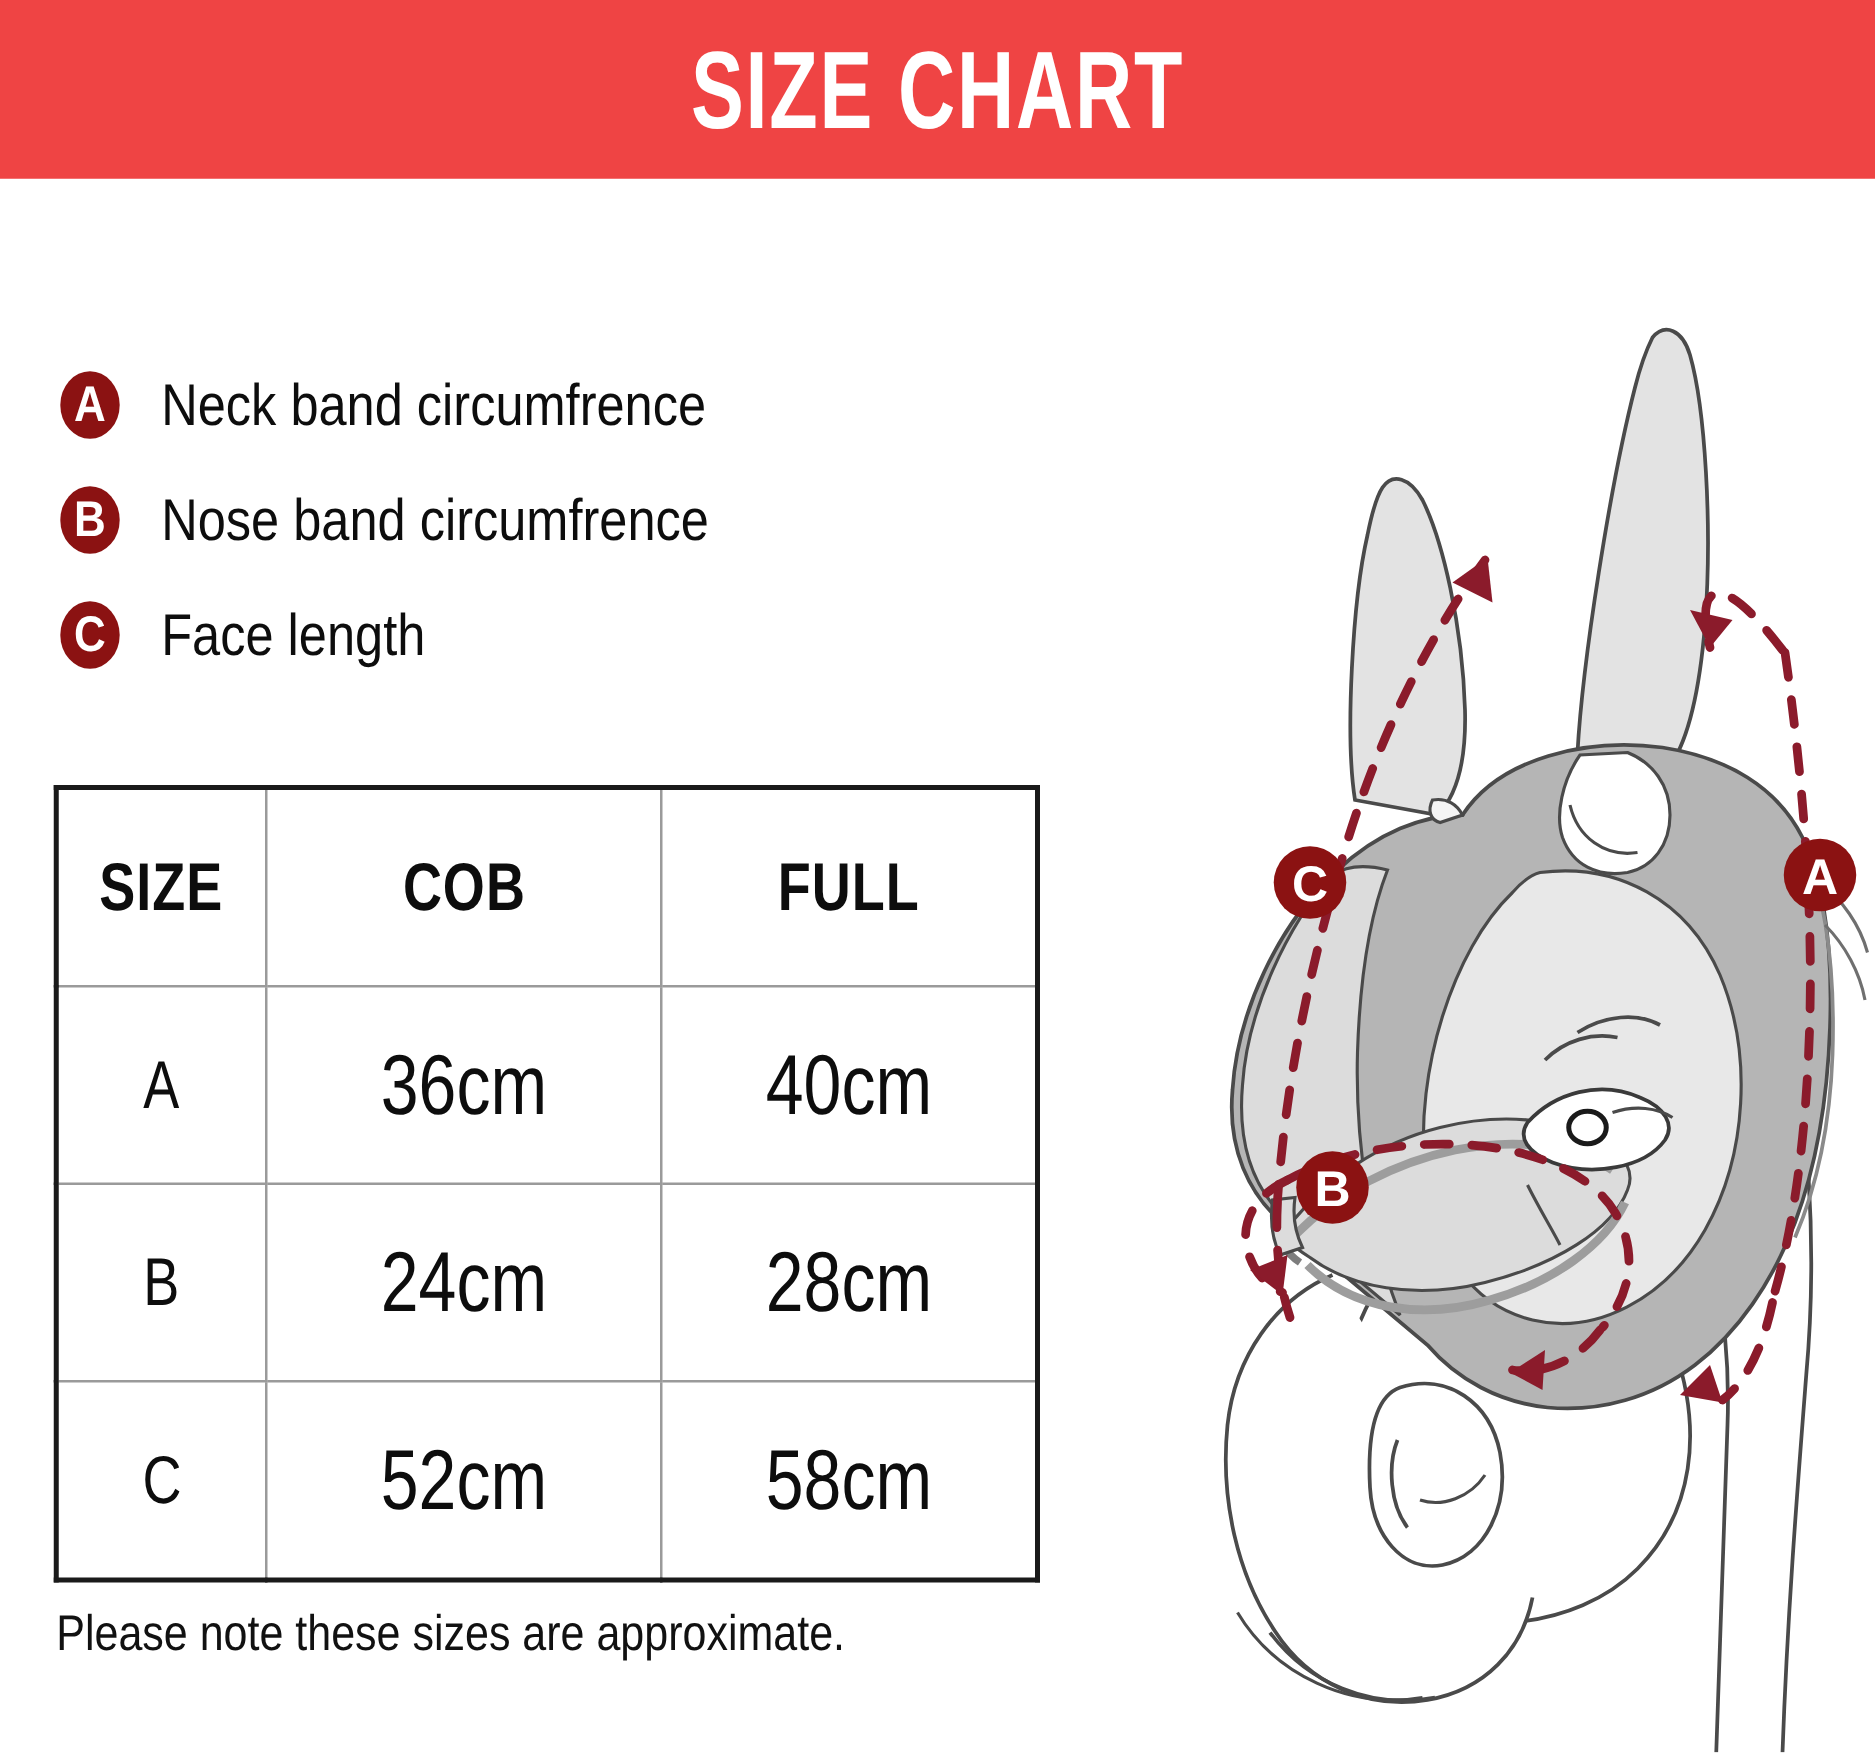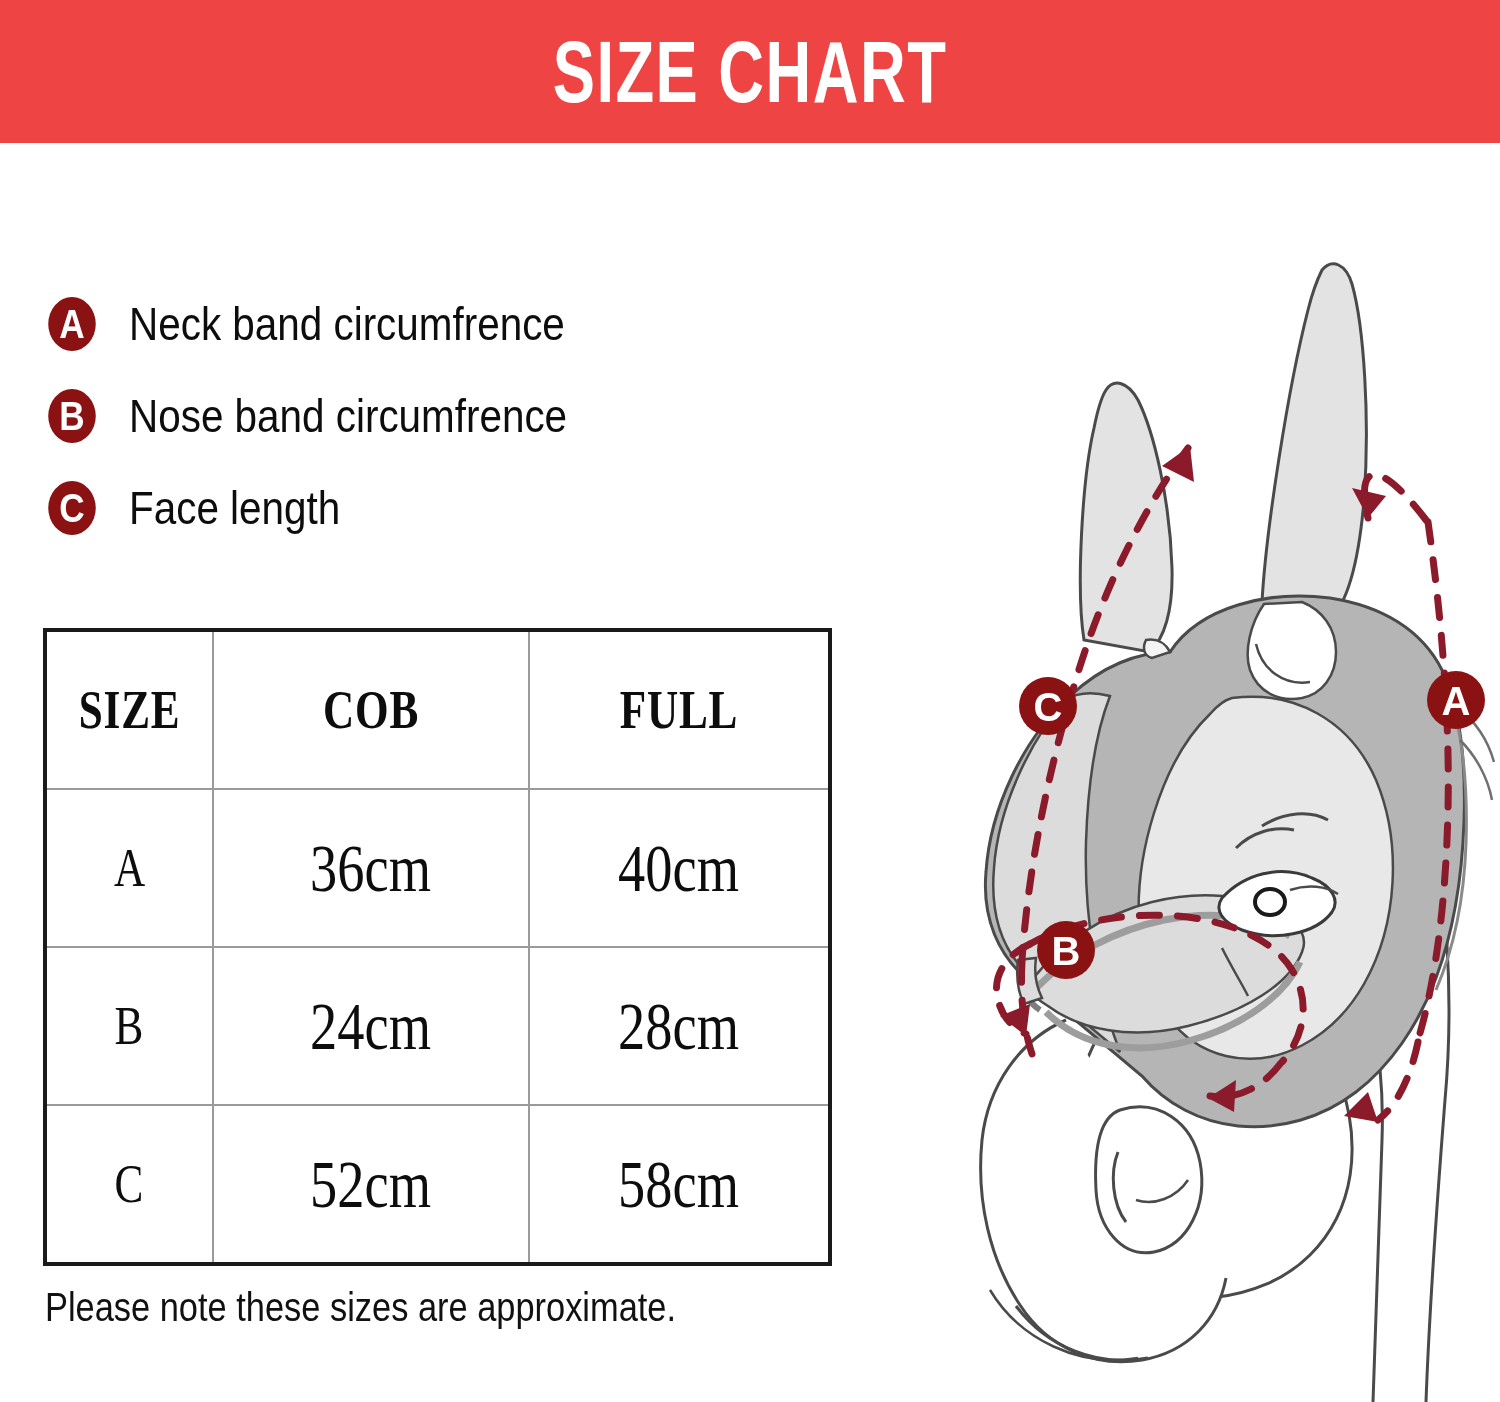--- a/index.html
+++ b/index.html
@@ -98,21 +98,21 @@
     table-layout: fixed;
   }
   #size-table col.c-size { width: 168px; }
   #size-table col.c-cob  { width: 316px; }
   #size-table col.c-full { width: 301px; }
 
   #size-table td, #size-table th {
     border: 2px solid #9a9a9a;
     text-align: center;
     vertical-align: middle;
-    font-family: Liberation Serif, serif;
+    font-family: Liberation Sans, sans-serif;
     color: #0d0d0d;
     padding: 0;
   }
   #size-table thead th {
     height: 156px;
     font-size: 54px;
     font-weight: 700;
     letter-spacing: 1px;
   }
   #size-table tbody td {

